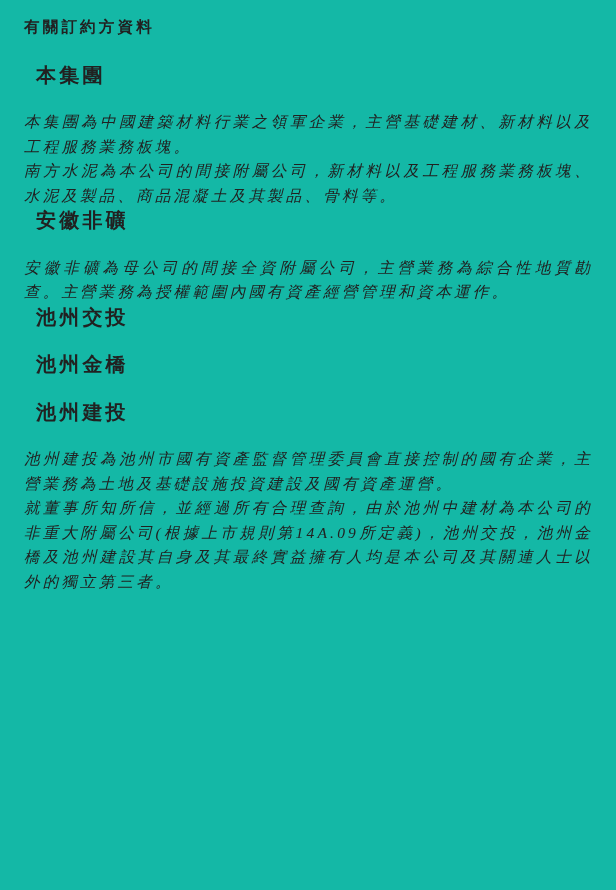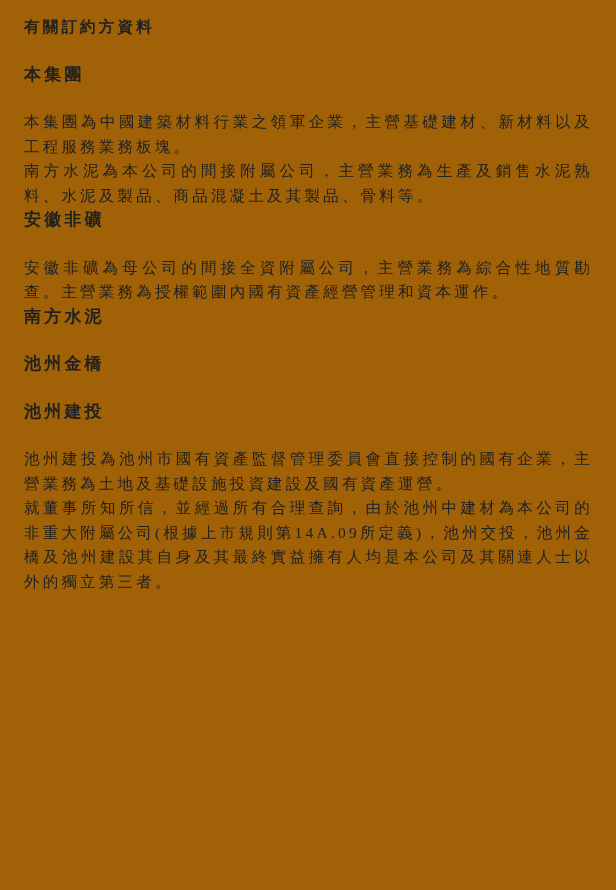--- a/index.html
+++ b/index.html
@@ -12,72 +12,73 @@
     height: 890px;
     overflow: hidden;
     font-family: "Liberation Serif", "DejaVu Serif", serif;
     color: #212121;
   }
   .page {
     box-sizing: border-box;
     width: 616px;
     height: 890px;
     padding: 15px 23px 0 24px;
-    background: #a16207;
+    background: #14b8a6;
   }
   .doc-title {
     font-size: 15.5px;
     font-weight: bold;
     letter-spacing: 3.2px;
     line-height: 24.5px;
     margin: 0 0 23px 0;
   }
   .section-heading {
-    font-size: 17px;
+    font-size: 20px;
     font-weight: bold;
     letter-spacing: 3.2px;
     line-height: 24.5px;
-    margin: 0 0 23px 0;
+    margin: 0 0 23px 12px;
   }
   .para {
     font-size: 15.5px;
     font-weight: normal;
     letter-spacing: 3.2px;
     line-height: 24.5px;
     text-align: justify;
     text-justify: inter-character;
     margin: 0 0 23px 0;
   }
   .para:last-child {
     margin-bottom: 0;
+    font-style: italic;
   }
 </style>
 </head>
 <body>
 
 <div class="page">
 
   <div class="doc-title">有關訂約方資料</div>
 
   <div class="section">
     <div class="section-heading">本集團</div>
     <div class="para">本集團為中國建築材料行業之領軍企業，主營基礎建材、新材料以及工程服務業務板塊。</div>
   </div>
 
   <div class="section">
-    <div class="para">南方水泥為本公司的間接附屬公司，主營業務為生產及銷售水泥熟料、水泥及製品、商品混凝土及其製品、骨料等。</div>
+    <div class="para">南方水泥為本公司的間接附屬公司，新材料以及工程服務業務板塊、水泥及製品、商品混凝土及其製品、骨料等。</div>
   </div>
 
   <div class="section">
     <div class="section-heading">安徽非礦</div>
     <div class="para">安徽非礦為母公司的間接全資附屬公司，主營業務為綜合性地質勘查。主營業務為授權範圍內國有資產經營管理和資本運作。</div>
   </div>
 
   <div class="section">
-    <div class="section-heading">南方水泥</div>
+    <div class="section-heading">池州交投</div>
   </div>
 
   <div class="section">
     <div class="section-heading">池州金橋</div>
   </div>
 
   <div class="section">
     <div class="section-heading">池州建投</div>
     <div class="para">池州建投為池州市國有資產監督管理委員會直接控制的國有企業，主營業務為土地及基礎設施投資建設及國有資產運營。</div>
   </div>

